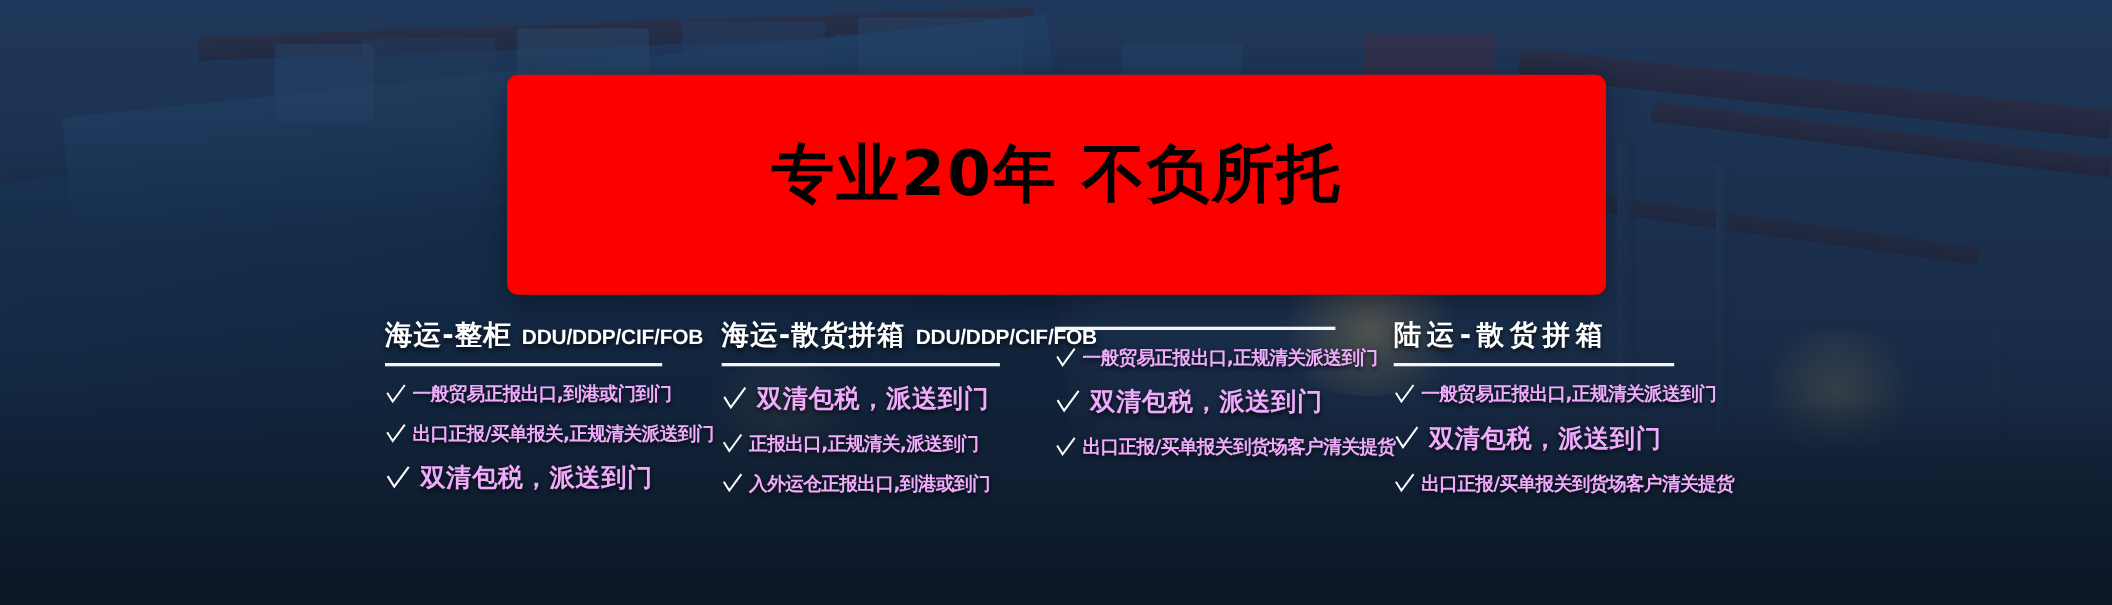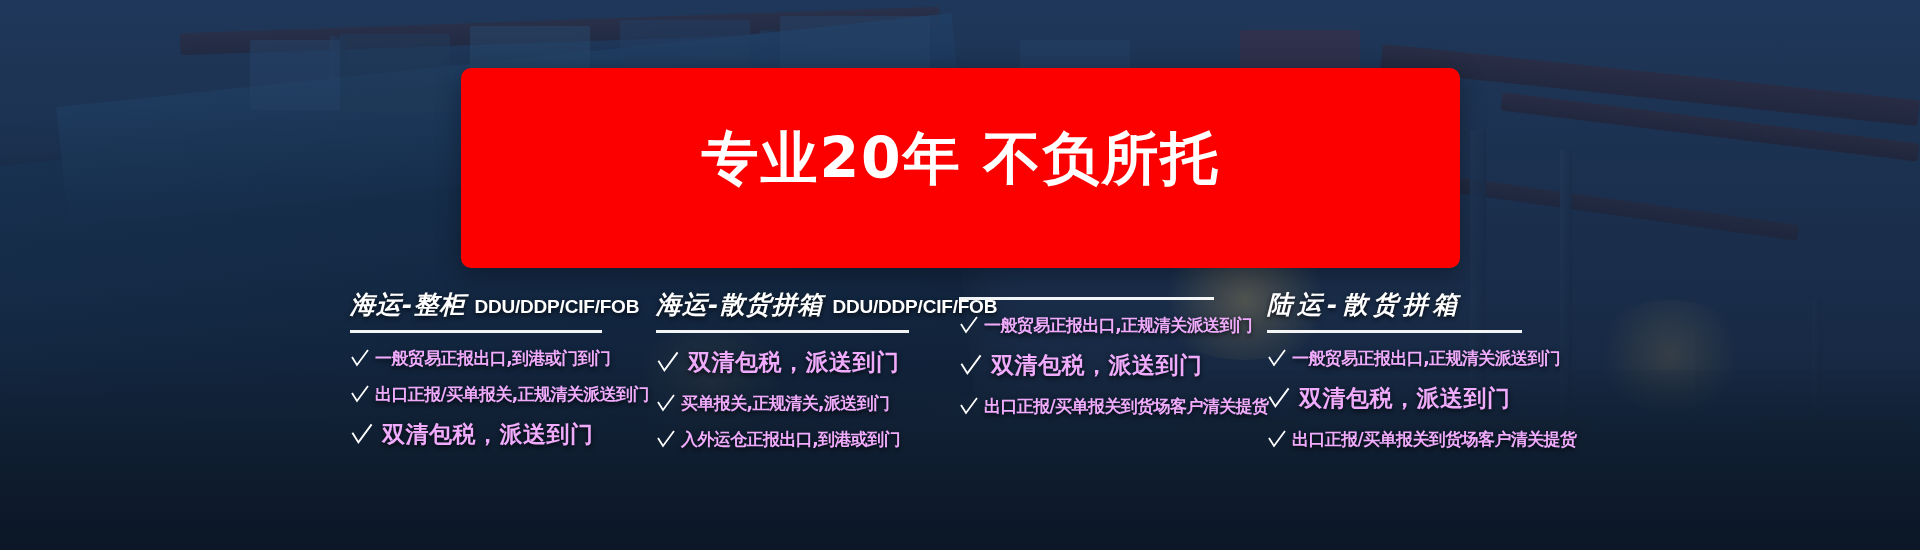--- a/index.html
+++ b/index.html
@@ -73,21 +73,21 @@
   .road-line{position:absolute;height:3px;opacity:.35;}
 
   
   .plaque{
     position:absolute;left:461px;top:68px;width:999px;height:200px;
     background:#fc0000;border-radius:10px;
     display:flex;flex-direction:column;align-items:center;justify-content:center;
     box-shadow:0 6px 26px rgba(0,0,0,.32);
   }
   .plaque-line{
-    color:#ffffff;font-weight:bold;letter-spacing:2px;
+    color:#000000;font-weight:bold;letter-spacing:2px;
     font-size:57px;line-height:1.0;white-space:nowrap;
     font-family:"DejaVu Sans","Liberation Sans",sans-serif;
     text-align:center;
   }
   .plaque-line.l1{margin-bottom:20px;}
 
   
   .cols{
     position:absolute;left:350px;top:288px;width:1250px;height:210px;
     display:flex;align-items:flex-start;
@@ -98,21 +98,20 @@
   .col-3{width:308px;}
   .col-4{width:333px;}
 
   .col-head{
     display:flex;align-items:baseline;white-space:nowrap;
     text-shadow:0 2px 5px rgba(0,0,0,.75);
   }
   .col-title{
     color:#ffffff;font-weight:bold;font-size:25px;letter-spacing:1px;
     font-family:"DejaVu Sans","Liberation Sans",sans-serif;
-    font-style:italic;
   }
   .col-title.spaced{letter-spacing:5px;}
   .col-sub{
     color:#ffffff;font-weight:bold;font-size:19px;margin-left:9px;
     letter-spacing:-.2px;
     font-family:Liberation Sans, sans-serif;
   }
   .col-rule{
     height:3px;background:#ffffff;margin-top:9px;opacity:.95;
   }
@@ -244,21 +243,21 @@
               </svg>
             </span>
           <span class="item-text">双清包税，派送到门</span>
         </div>
         <div class="item">
           <span class="check">
               <svg width="20" height="20" viewBox="0 0 20 20">
                 <path d="M2 9 L7 17 L18 2" fill="none" stroke="#ffffff" stroke-width="1.8"></path>
               </svg>
             </span>
-          <span class="item-text">买单报关,正规清关,派送到门</span>
+          <span class="item-text">正报出口,正规清关,派送到门</span>
         </div>
         <div class="item">
           <span class="check">
               <svg width="20" height="20" viewBox="0 0 20 20">
                 <path d="M2 9 L7 17 L18 2" fill="none" stroke="#ffffff" stroke-width="1.8"></path>
               </svg>
             </span>
           <span class="item-text">入外运仓正报出口,到港或到门</span>
         </div>
       </div>

